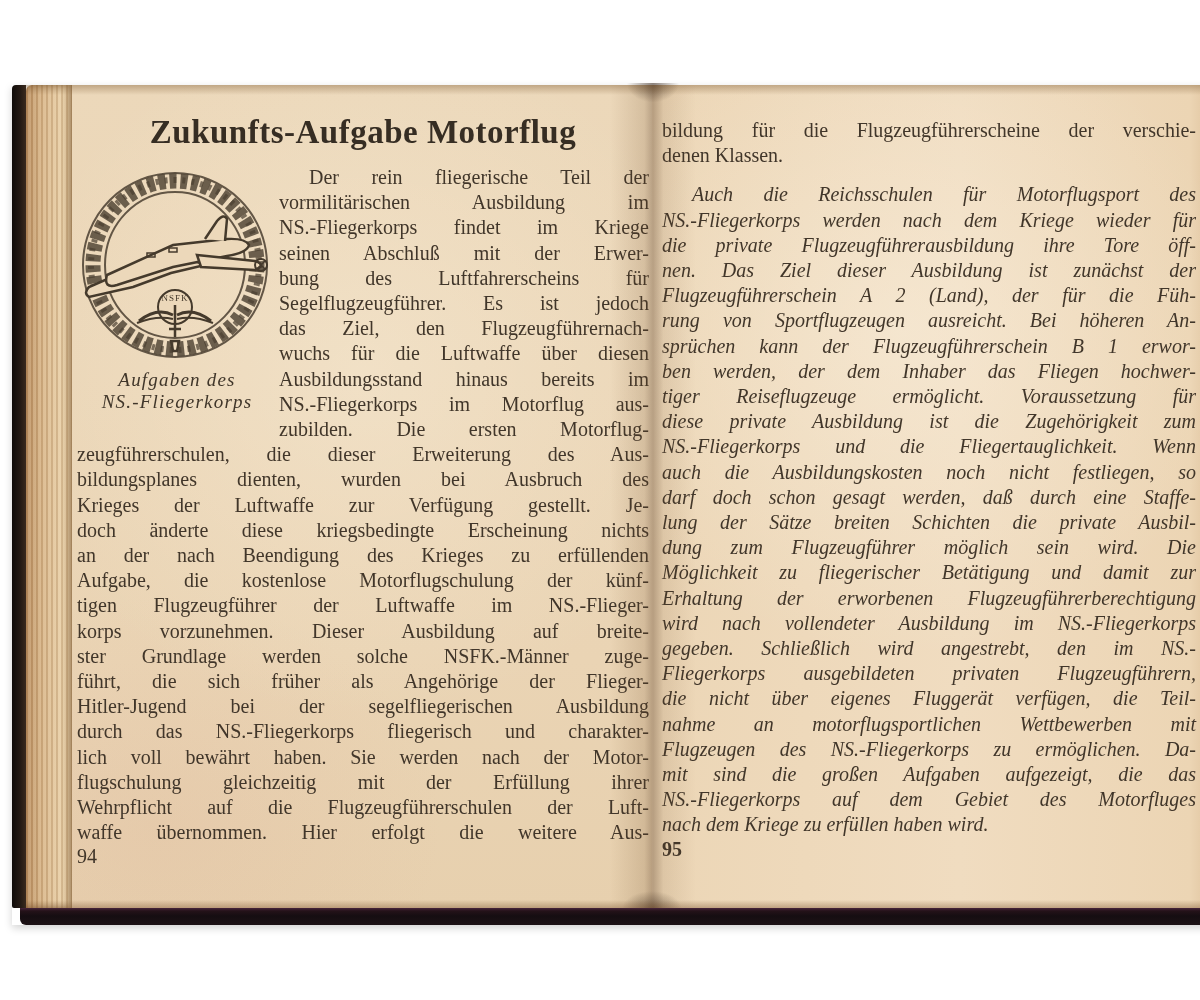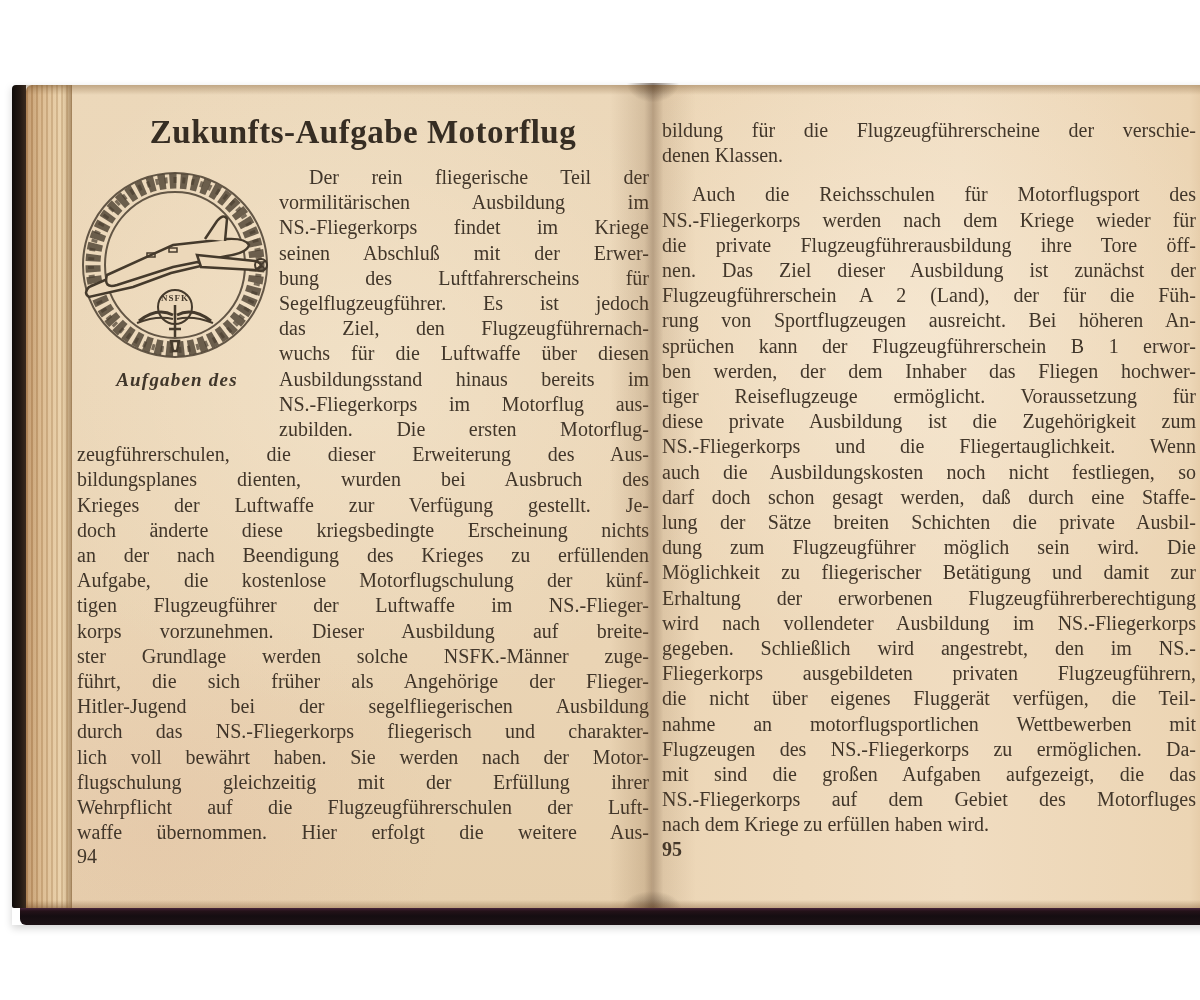--- a/index.html
+++ b/index.html
@@ -77,29 +77,28 @@
     font-size:33px;font-weight:bold;color:#362d23;letter-spacing:.5px;line-height:40px;
   }
   .tline{
     font-size:20px;line-height:25.2px;
     text-align:justify;text-align-last:justify;
     white-space:normal;
   }
   .tline.noj{text-align-last:left;}
   .tline.ind{text-indent:30px;}
   .page.right .body{padding:33px 16px 0 10px;}
-  .para2{margin-top:14px;}
+  .para2{margin-top:14px;font-style:italic;}
   .pagenum{font-size:20px;}
   .pagenum.right{text-align:left;font-weight:bold;}
 
   
   .badge-fig{
     float:left;width:196px;height:272px;margin:4px 6px 0 0;
     position:relative;
-    font-weight:bold;
   }
   .badge-fig svg{display:block;margin:0 auto;}
   .badge-caption{
     width:232px;margin-left:-16px;text-align:center;
     font-style:italic;font-size:19px;line-height:22px;letter-spacing:1.2px;color:#40362a;
   }
 </style>
 </head>
 <body>
 
@@ -129,20 +128,21 @@
           <rect x="92" y="79" width="8" height="4" fill="none" stroke="#453a2c" stroke-width="1.5"></rect>
 
           <circle cx="98" cy="138" r="17" fill="#ecd8ba" stroke="#453a2c" stroke-width="2"></circle>
           <text x="98" y="132" text-anchor="middle" font-size="9" fill="#453a2c" style="letter-spacing:1px">NSFK</text>
           <path d="M62 152 Q80 138 96 146 M134 152 Q116 138 100 146" fill="none" stroke="#453a2c" stroke-width="3"></path>
           <path d="M60 154 Q80 146 96 150 M136 154 Q116 146 100 150" fill="none" stroke="#453a2c" stroke-width="2"></path>
           <path d="M98 136 L98 168 M92 160 L104 160 M94 172 L102 172 L100 182 L96 182 Z" fill="none" stroke="#453a2c" stroke-width="2.5"></path>
         </svg>
         <figcaption class="badge-caption">
           <div>Aufgaben des</div>
+          <div>NS.-Fliegerkorps</div>
         </figcaption>
       </figure>
 
       <div class="body">
         <div>
             <div class="tline ind">Der rein fliegerische Teil der</div>
             <div class="tline">vormilitärischen Ausbildung im</div>
             <div class="tline">NS.-Fliegerkorps findet im Kriege</div>
             <div class="tline">seinen Abschluß mit der Erwer-</div>
             <div class="tline">bung des Luftfahrerscheins für</div>

